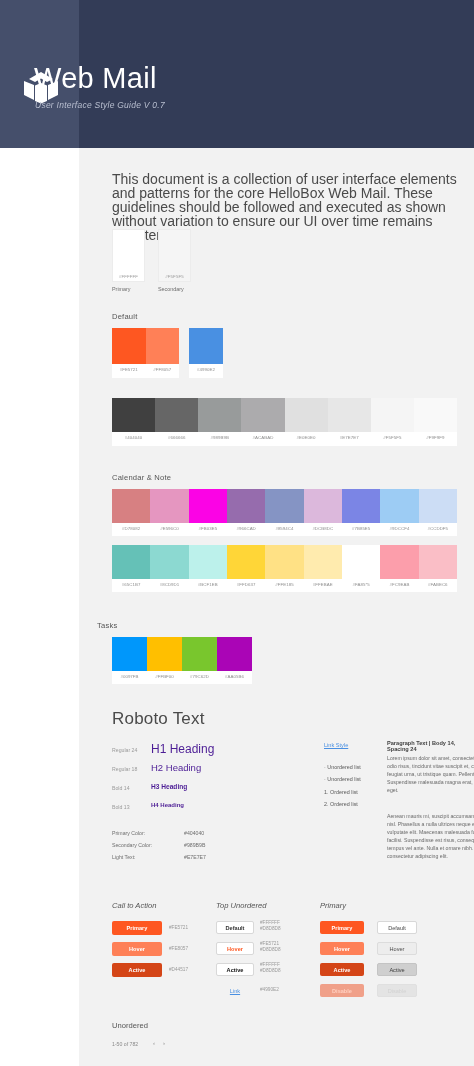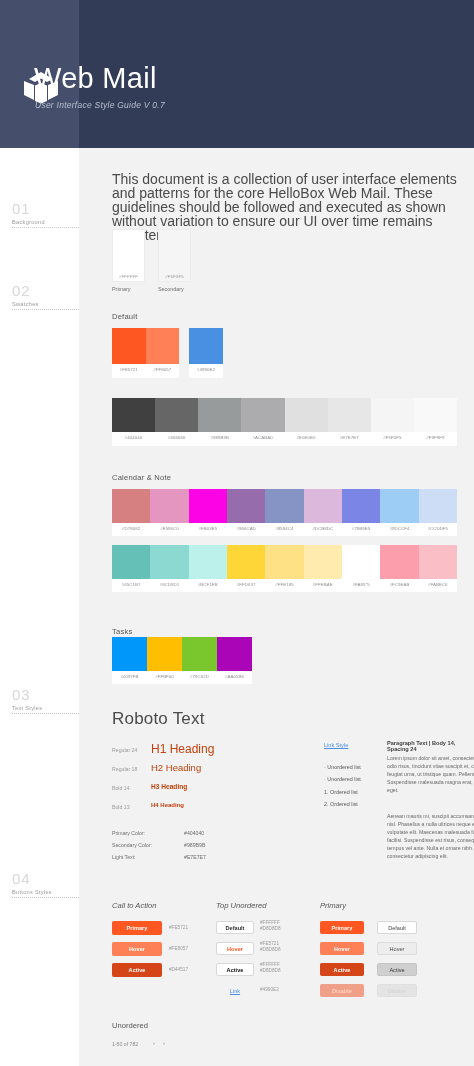--- a/index.html
+++ b/index.html
@@ -83,21 +83,21 @@
     color:#9b9b9b; font-size:4.4px; letter-spacing:0.1px;
   }
   .bgcaption { position:absolute; color:#6d6d6d; font-size:5.4px; }
 
   
   .typo-title {
     position:absolute; left:33px; top:561px;
     color:#4a4a4a; font-size:17px; font-weight:400; letter-spacing:0.2px;
   }
   .type-spec { position:absolute; color:#9b9b9b; font-size:5.2px; }
-  .type-sample { position:absolute; color:#c2410c; }
+  .type-sample { position:absolute; color:#4c1d95; }
   .link-style {
     position:absolute; left:245px; top:594px;
     color:#4a90e2; font-size:5.6px; text-decoration:underline;
   }
   .list-item { position:absolute; color:#5a5a5a; font-size:5.4px; }
   .para-head {
     position:absolute; left:308px; top:592px;
     color:#3f3f3f; font-size:5.6px; font-weight:bold;
   }
   .para-body {
@@ -130,42 +130,20 @@
     <svg class="logo-icon" viewBox="0 0 42 34">
       <path d="M21 2 L33 9 L27 12 L21 8.5 L15 12 L9 9 Z" fill="#ffffff"></path>
       <path d="M4 11 L14 15 L14 30 L4 25 Z" fill="#ffffff"></path>
       <path d="M38 11 L28 15 L28 30 L38 25 Z" fill="#ffffff"></path>
       <path d="M15 15.5 L21 13 L27 15.5 L27 31 L21 33.5 L15 31 Z" fill="#ffffff"></path>
     </svg>
     <div class="header-title">Web Mail</div>
     <div class="header-sub">User Interface Style Guide V 0.7</div>
   </div>
 
-  <div class="left-rail">
-    <div class="marker" style="top:52px">
-      <div class="num">01</div>
-      <div class="lbl">Background</div>
-      <div class="leader"></div>
-    </div>
-    <div class="marker" style="top:134px">
-      <div class="num">02</div>
-      <div class="lbl">Swatches</div>
-      <div class="leader"></div>
-    </div>
-    <div class="marker" style="top:538px">
-      <div class="num">03</div>
-      <div class="lbl">Text Styles</div>
-      <div class="leader"></div>
-    </div>
-    <div class="marker" style="top:722px">
-      <div class="num">04</div>
-      <div class="lbl">Buttons Styles</div>
-      <div class="leader"></div>
-    </div>
-  </div>
 
   <div class="content">
 
     <div class="intro">This document is a collection of user interface elements and patterns for the core HelloBox Web Mail. These guidelines should be followed and executed as shown without variation to ensure our UI over time remains consitent.</div>
 
     <div class="bgcard" style="left:33px; top:81px;">
       <div class="fill" id="bg-primary-fill" style="border: 1px solid rgb(236, 236, 236); background: rgb(255, 255, 255);"></div>
       <div class="hexin">#FFFFFF</div>
     </div>
     <div class="bgcaption" style="left:33px; top:138px;">Primary</div>
@@ -266,21 +244,21 @@
           <div style="width: 11.1111%;">#BCF1EB</div>
           <div style="width: 11.1111%;">#FFD637</div>
           <div style="width: 11.1111%;">#FFE185</div>
           <div style="width: 11.1111%;">#FFEBAE</div>
           <div style="width: 11.1111%;">#FA85*5</div>
           <div style="width: 11.1111%;">#FC9EAB</div>
           <div style="width: 11.1111%;">#FABEC6</div>
         </div>
     </div>
 
-    <div class="group-title" style="left:33px; top:473px;margin-top:6px;">Tasks</div>
+    <div class="group-title" style="left:18px; top:473px;">Tasks</div>
 
     <div class="strip" id="tasks-strip" style="left:33px; top:489px; width:140px; height:47px;">
       <div class="bars" style="height:34px;">
           <div style="background: rgb(0, 151, 251); width: 25%;"></div>
           <div style="background: rgb(255, 191, 0); width: 25%;"></div>
           <div style="background: rgb(121, 198, 45); width: 25%;"></div>
           <div style="background: rgb(170, 5, 182); width: 25%;"></div>
         </div>
       <div class="labels" style="top:34px;">
           <div style="width: 25%;">#0097FB</div>

